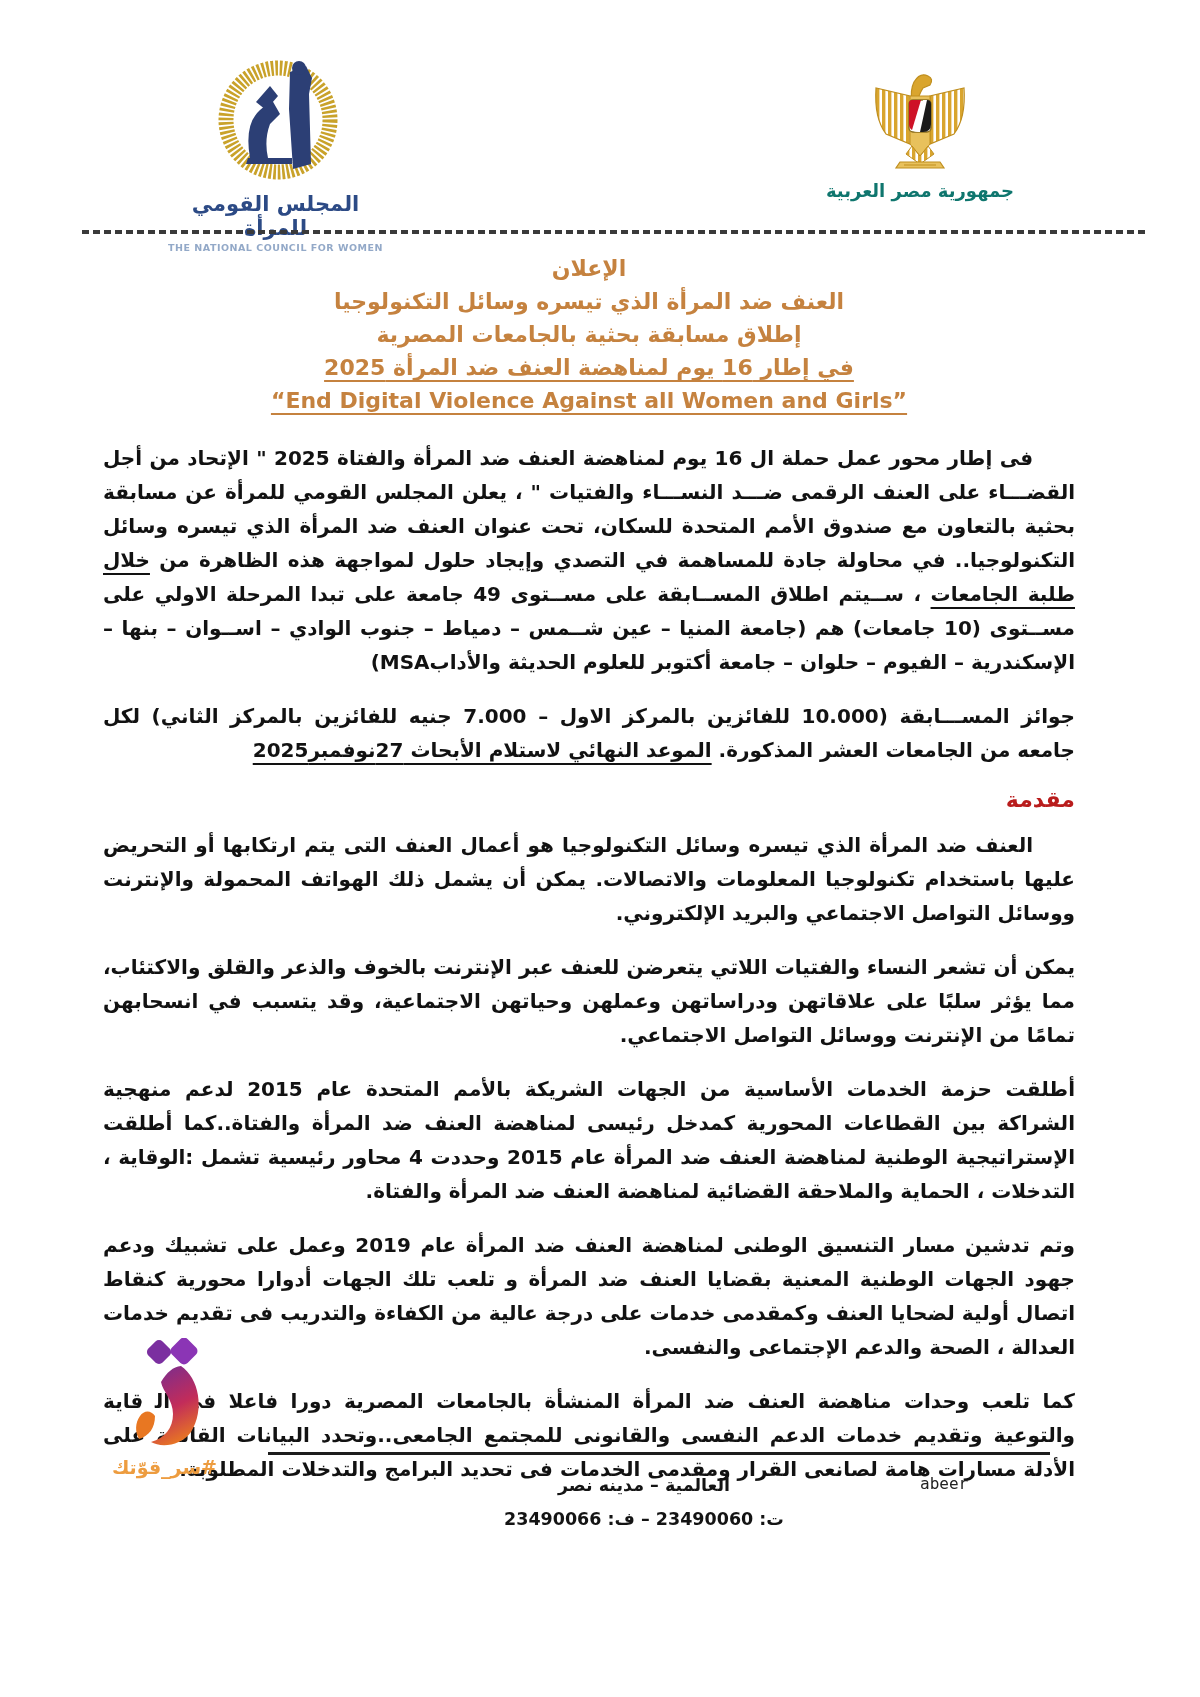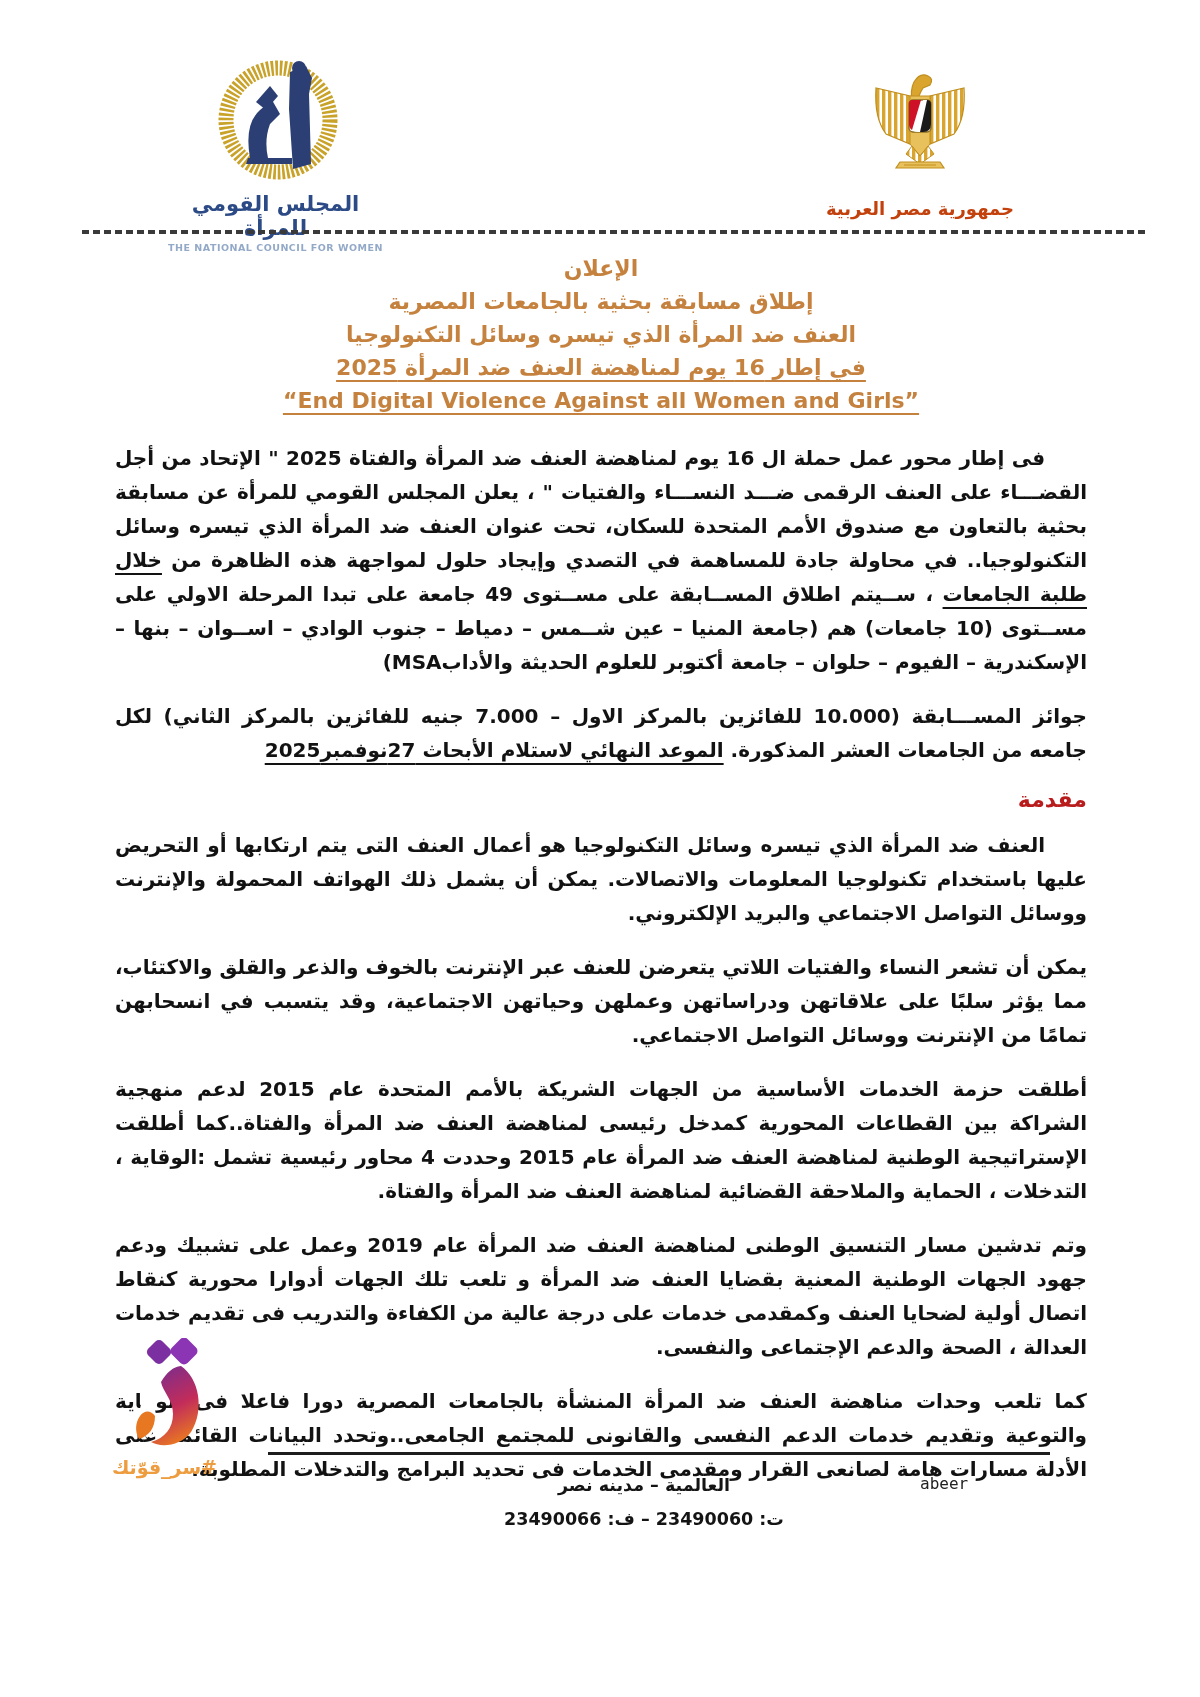--- a/index.html
+++ b/index.html
@@ -7,29 +7,29 @@
     position:relative; width:1200px; height:1697px; margin:0 auto;
     background:#ffffff; font-family:"DejaVu Sans", sans-serif; overflow:hidden;padding-left:15px;
   }
 
   
   .ncw-logo { position:absolute; top:58px; left:168px; width:215px; text-align:center; }
   .ncw-logo .ar { color:#2c4a85; font-weight:bold; font-size:21px; line-height:24px; margin-top:2px; }
   .ncw-logo .en { color:#93a9c8; font-weight:bold; font-size:9.5px; letter-spacing:.5px; margin-top:2px; }
 
   .eg-block { position:absolute; top:66px; left:770px; width:300px; text-align:center; }
-  .eg-block .country { color:#c2410c; font-weight:bold; font-size:18px; margin-top:20px; }
+  .eg-block .country { color:#0f766e; font-weight:bold; font-size:18px; margin-top:2px; }
 
   .header-divider {
     position:absolute; top:230px; left:82px; right:70px; height:4px;
     background:repeating-linear-gradient(90deg,#3a3a3a 0 7px, transparent 7px 11px);
   }
 
   
-  .main { position:absolute; top:252px; left:115px; width:972px; direction:rtl; }
+  .main { position:absolute; top:252px; left:103px; width:972px; direction:rtl; }
 
   .title-block { text-align:center; color:#c5823f; font-weight:bold; font-size:22px; line-height:33px; }
   .title-block .u { text-decoration:underline; text-decoration-thickness:2px; text-underline-offset:5px; }
   .title-en { direction:ltr; }
 
   .para {
     color:#121212; font-weight:bold; font-size:20px; line-height:34px;
     text-align:justify; margin:0 0 20px 0;
   }
   .indent { text-indent:42px; }
@@ -109,22 +109,22 @@
     </span>
     <div class="country">جمهورية مصر العربية</div>
   </div>
 
   <div class="header-divider"></div>
 
   <div class="main">
 
     <div class="title-block">
       <div>الإعلان</div>
+      <div>العنف ضد المرأة الذي تيسره وسائل التكنولوجيا</div>
       <div>إطلاق مسابقة بحثية بالجامعات المصرية</div>
-      <div>العنف ضد المرأة الذي تيسره وسائل التكنولوجيا</div>
       <div class="u">في إطار 16 يوم لمناهضة العنف ضد المرأة 2025</div>
       <div class="u title-en">“End Digital Violence Against all Women and Girls”</div>
     </div>
 
     <div class="spacer-lg"></div>
 
     <p class="para indent"><span>فى إطار محور عمل حملة ال 16 يوم لمناهضة العنف ضد المرأة والفتاة  2025 " الإتحاد من أجل القضـــاء على العنف الرقمى ضـــد النســـاء والفتيات " ، يعلن المجلس القومي للمرأة عن مسابقة بحثية بالتعاون مع صندوق الأمم المتحدة للسكان، تحت عنوان العنف ضد المرأة الذي تيسره وسائل التكنولوجيا.. في محاولة جادة للمساهمة في التصدي وإيجاد حلول لمواجهة هذه الظاهرة من </span><span class="u">خلال طلبة الجامعات</span><span> ، ســيتم اطلاق المســابقة على مســتوى 49 جامعة على تبدا المرحلة الاولي على مســتوى  (10 جامعات) هم (جامعة المنيا – عين شــمس – دمياط – جنوب الوادي – اســوان – بنها – الإسكندرية – الفيوم – حلوان – جامعة أكتوبر للعلوم الحديثة والأدابMSA)</span></p>
 
     <p class="para"><span>جوائز المســـابقة (10.000 للفائزين بالمركز الاول – 7.000 جنيه للفائزين بالمركز الثاني) لكل جامعه من الجامعات العشر المذكورة. </span><span class="u">الموعد النهائي لاستلام الأبحاث 27نوفمبر2025</span></p>
 

